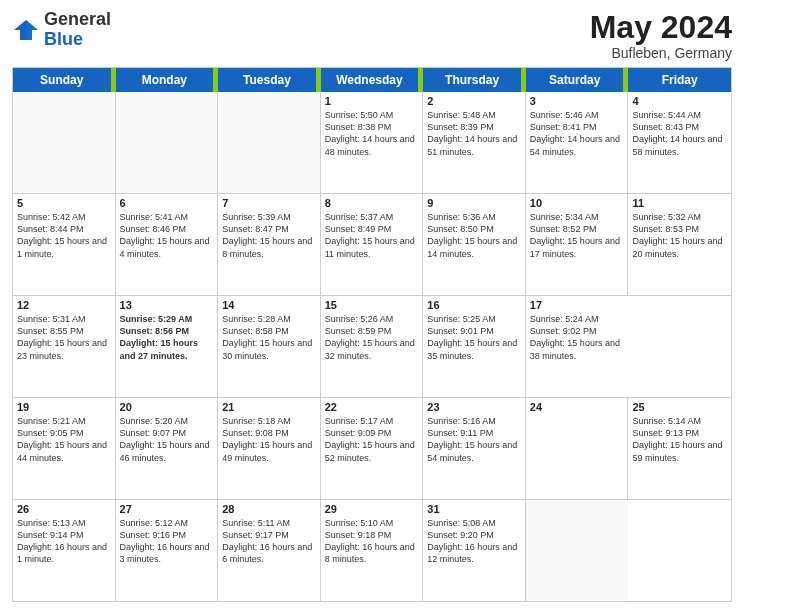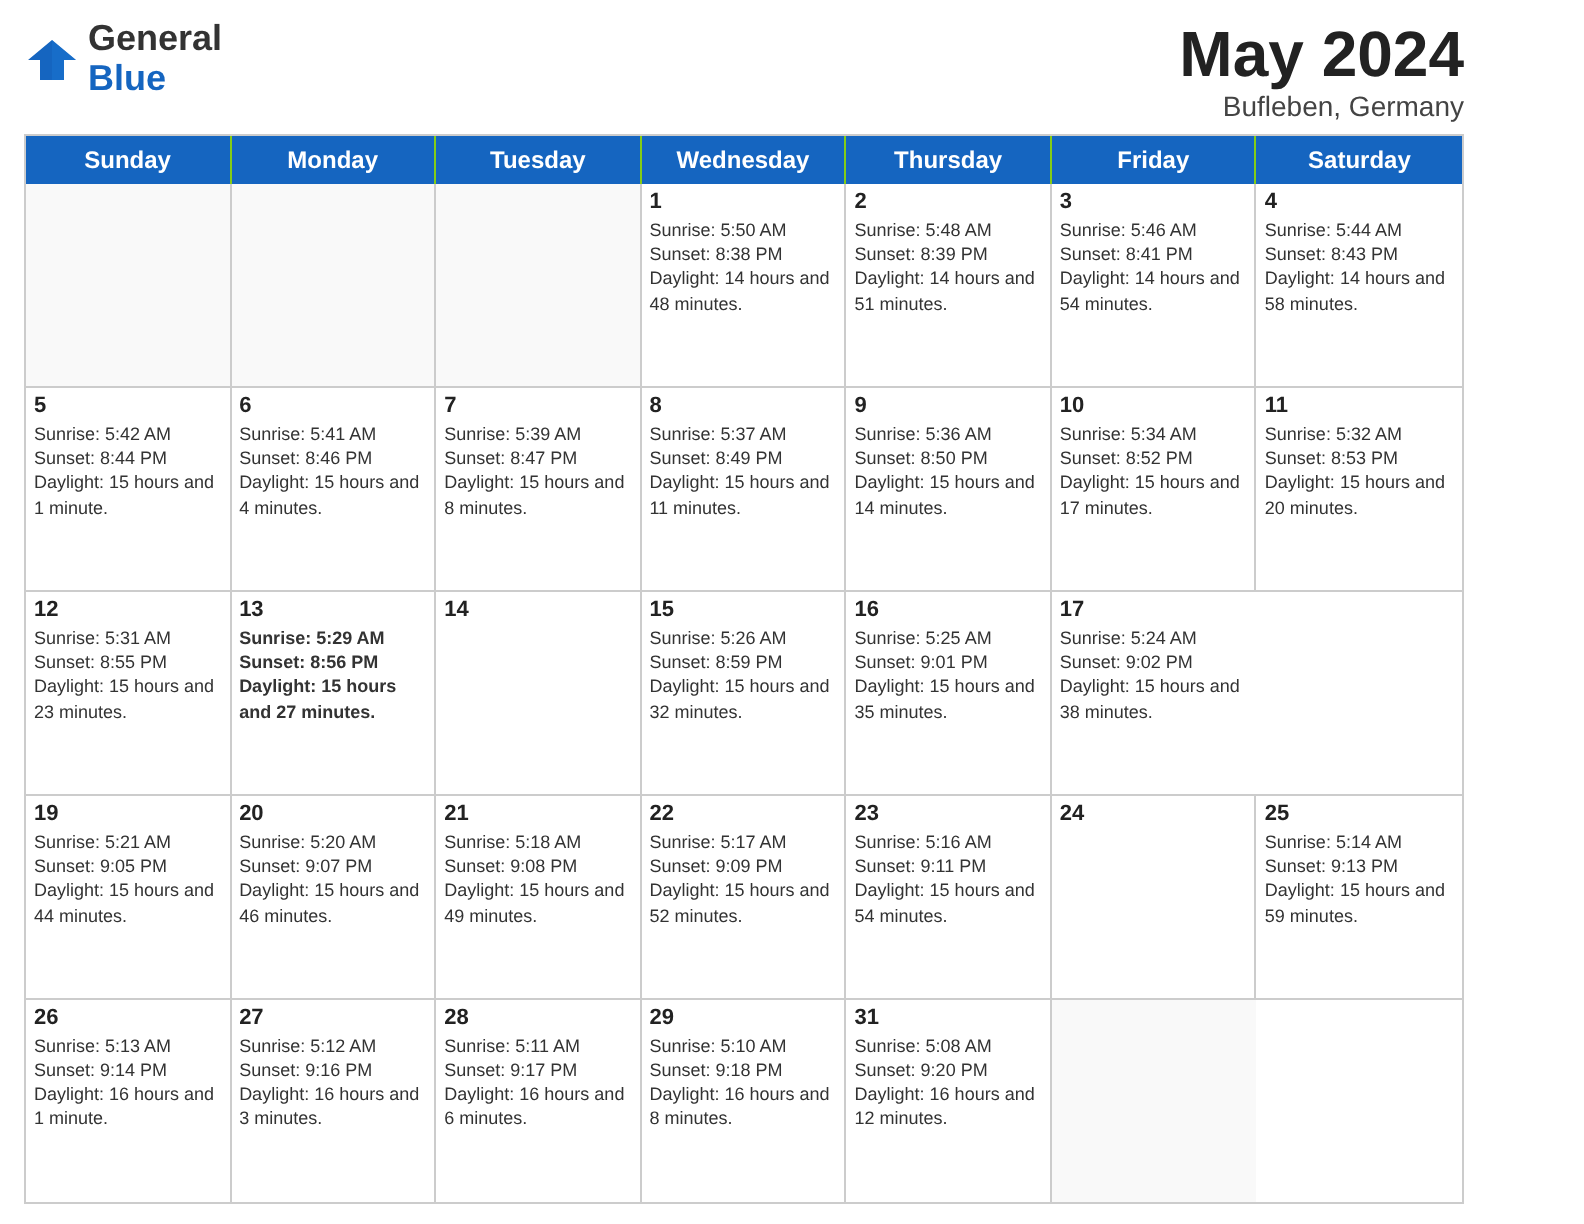--- a/index.html
+++ b/index.html
@@ -62,21 +62,21 @@
       display: grid;
       grid-template-columns: repeat(7, 1fr);
       background: #1565c0;
     }
     .cal-header-cell {
       color: #fff;
       font-size: 12px;
       font-weight: bold;
       text-align: center;
       padding: 5px 2px;
-      border-right: 1px solid #84cc16;
+      border-right: 5px solid #84cc16;
     }
     .cal-header-cell:last-child { border-right: none; }
     .cal-body {
       flex: 1;
       display: flex;
       flex-direction: column;
     }
     .cal-row {
       display: grid;
       grid-template-columns: repeat(7, 1fr);
@@ -128,22 +128,22 @@
     </div>
   </div>
 
   <div class="calendar">
     <div class="cal-header-row">
     <div class="cal-header-cell">Sunday</div>
         <div class="cal-header-cell">Monday</div>
         <div class="cal-header-cell">Tuesday</div>
         <div class="cal-header-cell">Wednesday</div>
         <div class="cal-header-cell">Thursday</div>
+        <div class="cal-header-cell">Saturday</div>
         <div class="cal-header-cell">Friday</div>
-        <div class="cal-header-cell">Saturday</div>
       </div>
     <div class="cal-body">
     <div class="cal-row">
           <div class="cal-cell empty"></div>
           <div class="cal-cell empty"></div>
           <div class="cal-cell empty"></div>
           <div class="cal-cell">
             <div class="day-number">1</div>
             <div class="cell-info" style="white-space: pre-line;">Sunrise: 5:50 AM
 Sunset: 8:38 PM
@@ -220,20 +220,23 @@
 Daylight: 15 hours and 23 minutes.</div>
           </div>
           <div class="cal-cell">
             <div class="day-number">13</div>
             <div class="cell-info" style="white-space: pre-line; font-weight: bold;">Sunrise: 5:29 AM
 Sunset: 8:56 PM
 Daylight: 15 hours and 27 minutes.</div>
           </div>
           <div class="cal-cell">
             <div class="day-number">14</div>
+            <div class="cell-info" style="white-space: pre-line;">Sunrise: 5:28 AM
+Sunset: 8:58 PM
+Daylight: 15 hours and 30 minutes.</div>
           </div>
           <div class="cal-cell">
             <div class="day-number">15</div>
             <div class="cell-info" style="white-space: pre-line;">Sunrise: 5:26 AM
 Sunset: 8:59 PM
 Daylight: 15 hours and 32 minutes.</div>
           </div>
           <div class="cal-cell">
             <div class="day-number">16</div>
             <div class="cell-info" style="white-space: pre-line;">Sunrise: 5:25 AM

